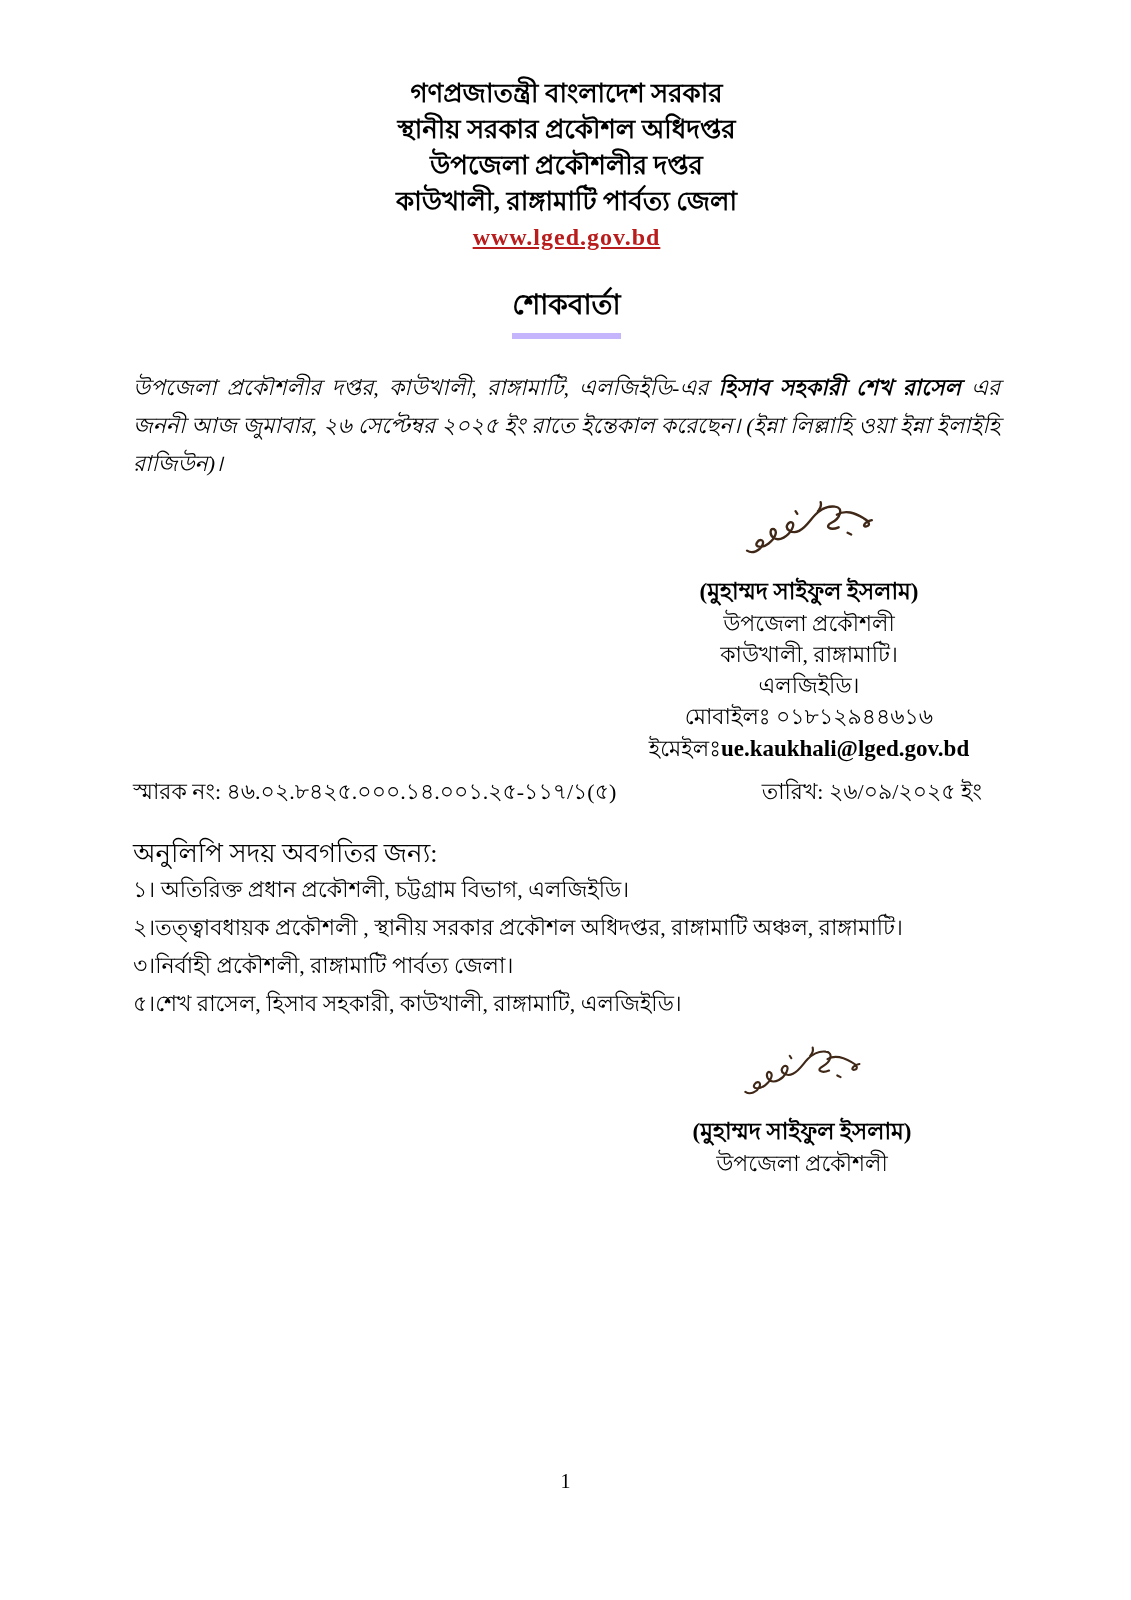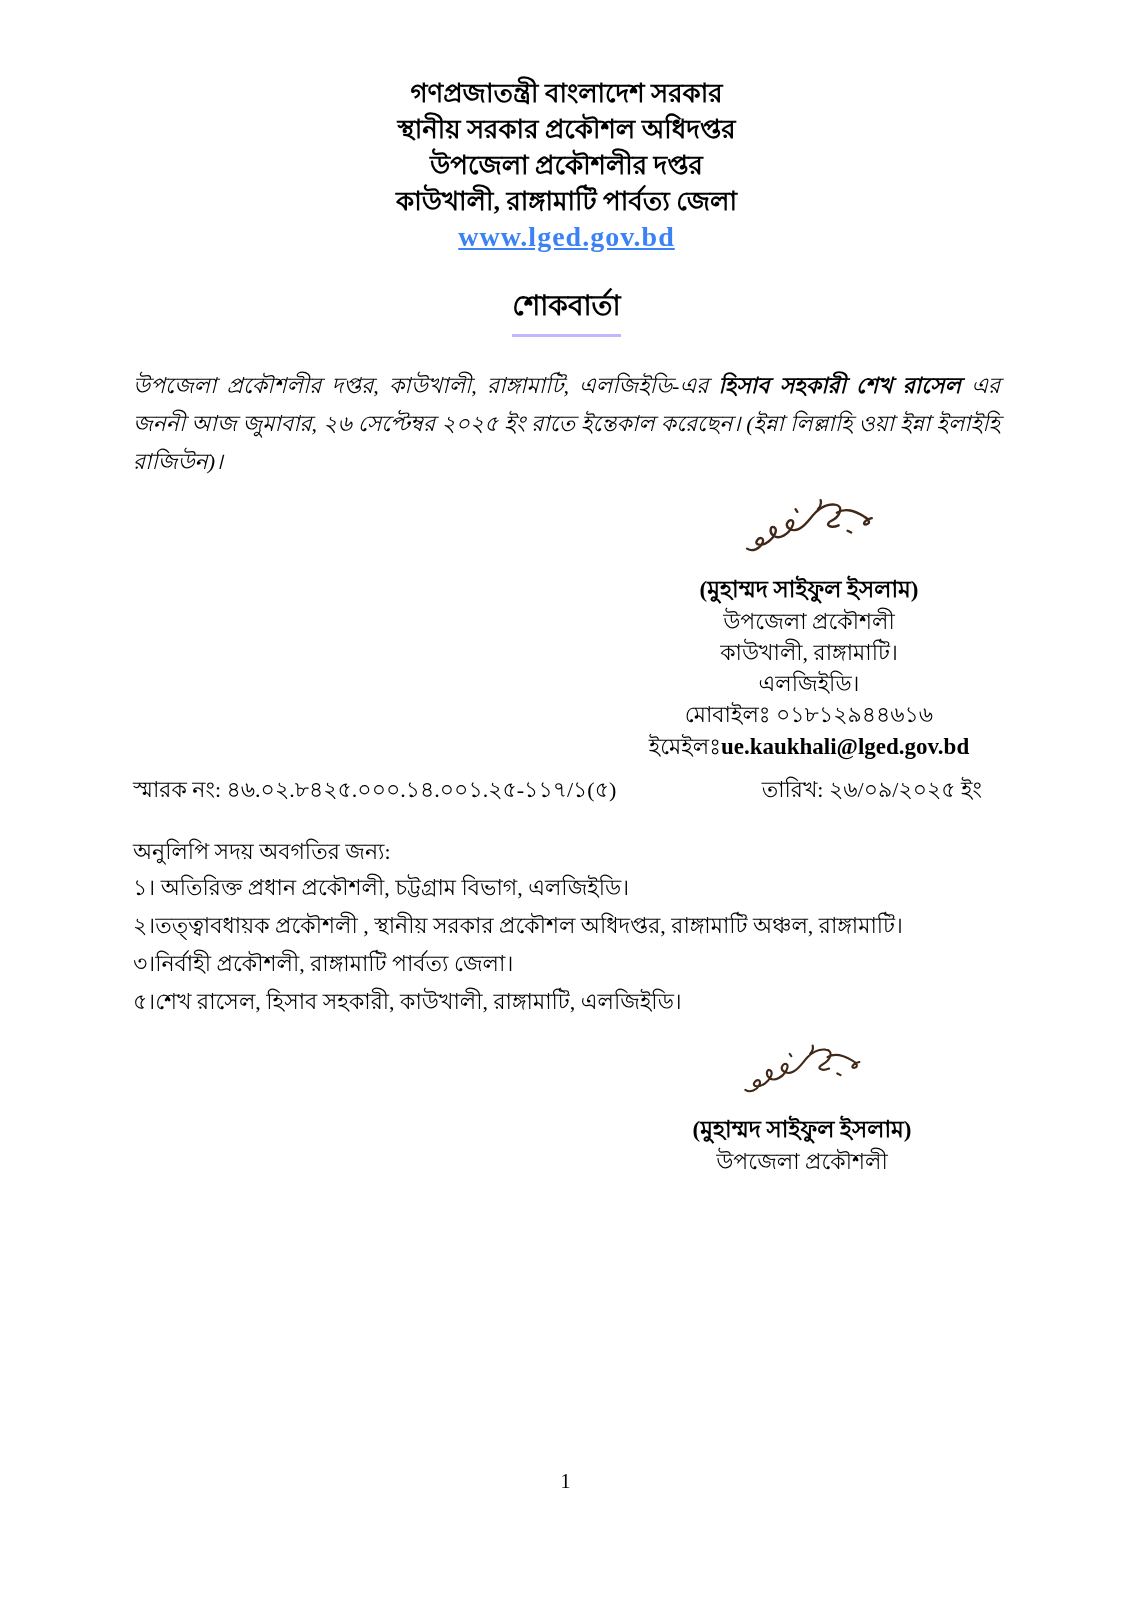--- a/index.html
+++ b/index.html
@@ -9,29 +9,29 @@
     font-family:"Liberation Serif", serif;
     color:#000; overflow:hidden;
   }
   .page { position:absolute; inset:0; padding:76px 131px 0 133px; }
 
   
   .letterhead { text-align:center; }
   .lh-line { font-weight:700; font-size:26px; line-height:36px; }
   .website-row { line-height:34px; }
   a.website {
-    color:#3b82f6; font-weight:700; font-size:28px;
+    color:#b91c1c; font-weight:700; font-size:24px;
     text-decoration:underline; letter-spacing:1px; cursor:pointer;
   }
 
   
   .title-row { text-align:center; margin-top:26px; }
   .title {
     display:inline-block; font-size:28px; font-weight:700;
-    border-bottom:3px solid #c4b5fd; padding-bottom:3px;
+    border-bottom:6px solid #c4b5fd; padding-bottom:3px;
   }
 
   
   .para { font-size:22px; line-height:38px; text-align:justify; }
   .para-1 { margin-top:30px;font-style:italic; }
   .para-2 { margin-top:22px; }
   .para b { font-weight:700; }
 
   
   .sig-block { text-align:center; }
@@ -46,21 +46,21 @@
 
   
   .memo-row {
     display:flex; justify-content:space-between;
     margin-top:12px; font-size:22px; line-height:30px;text-align:center;
   }
   .memo-row .memo-date { margin-right:18px; }
 
   
   .copy-list { margin-top:30px; }
-  .copy-heading { font-size:22px; line-height:34px; }
+  .copy-heading { font-size:26px; line-height:34px; }
   .copy-item { font-size:22px; line-height:38px; }
 
   
   .page-number {
     position:absolute; top:1470px; left:0; width:100%;
     text-align:center; font-size:20px;
   }
 </style>
 </head>
 <body>

